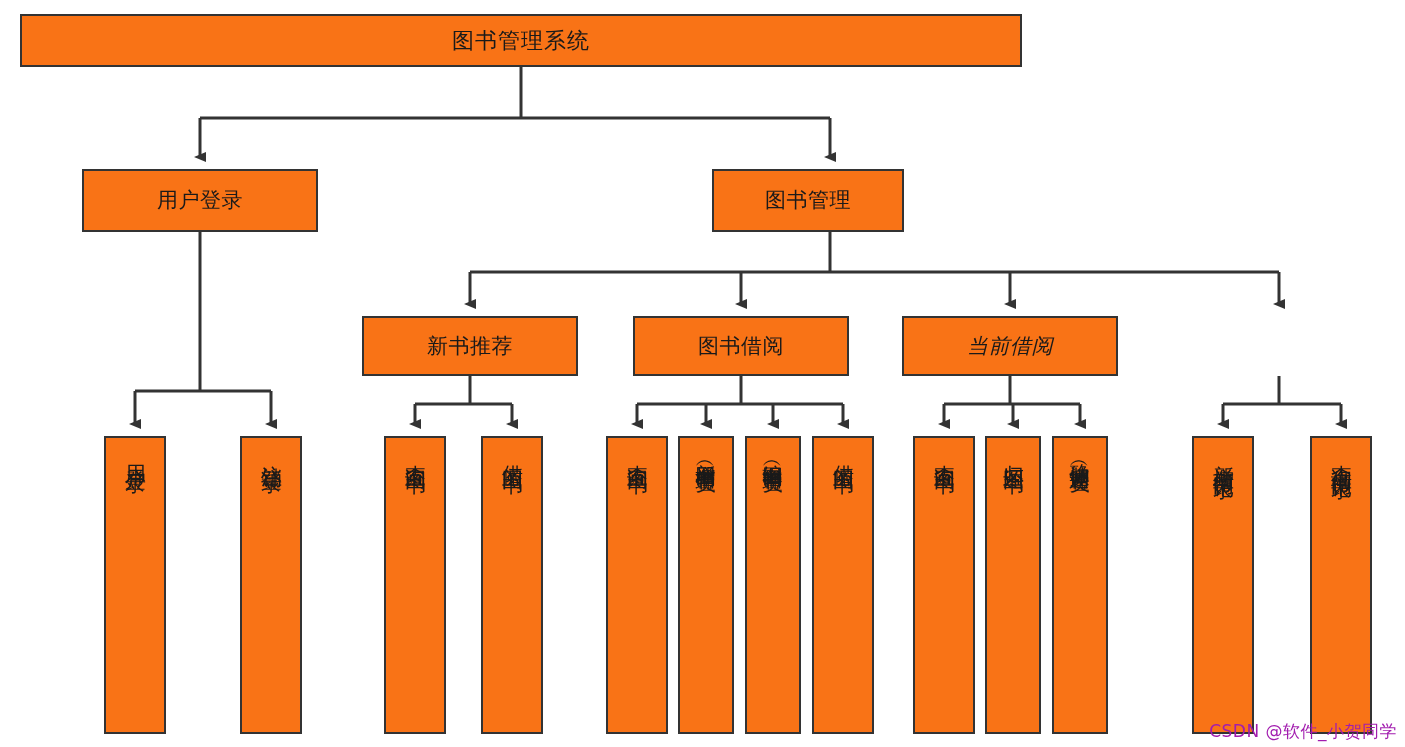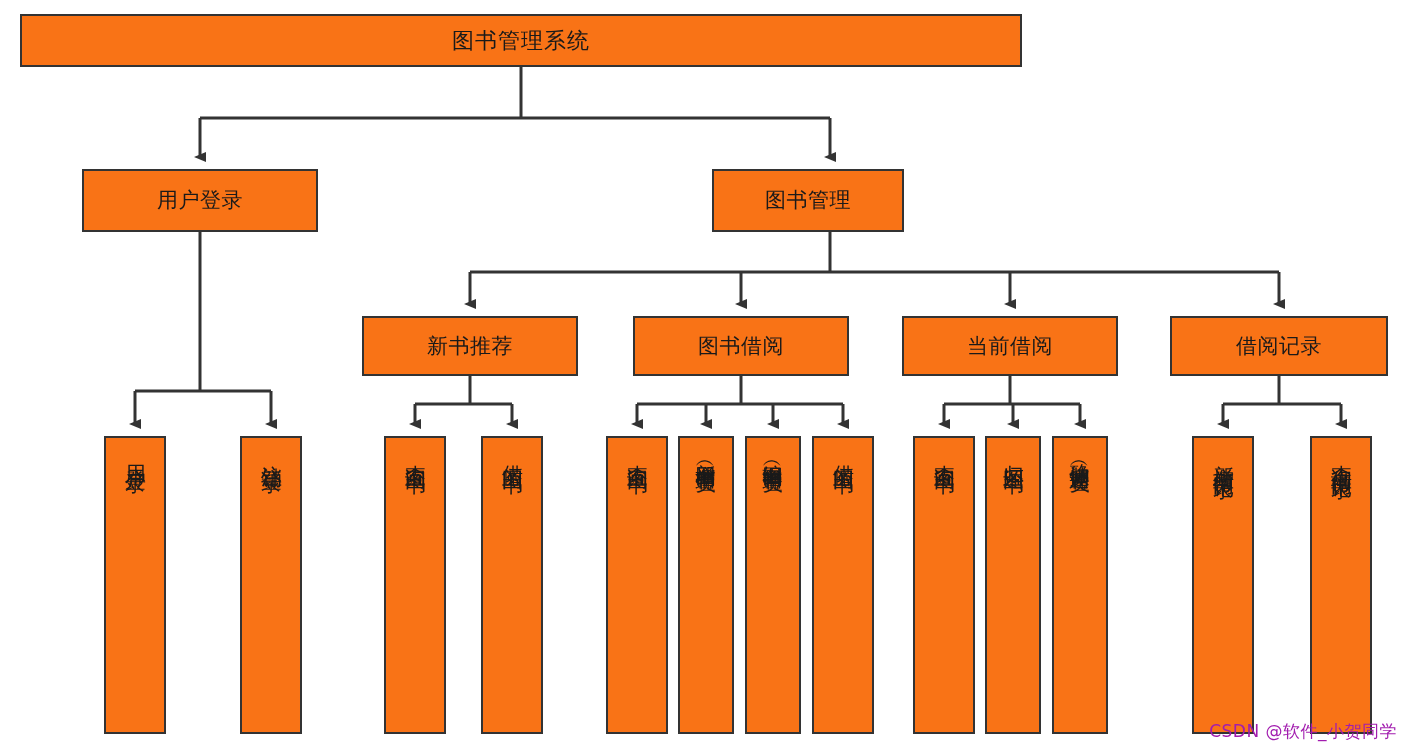--- a/index.html
+++ b/index.html
@@ -139,25 +139,22 @@
   <div class="node horiz" style="left:712px; top:169px; width:192px; height:63px;">
     <span class="label">图书管理</span>
   </div>
 
   <div class="node horiz" style="left:362px; top:316px; width:216px; height:60px;">
     <span class="label">新书推荐</span>
   </div>
   <div class="node horiz" style="left:633px; top:316px; width:216px; height:60px;">
     <span class="label">图书借阅</span>
   </div>
-  <div class="node horiz" style="left:902px; top:316px; width:216px; height:60px;">
+  <div class="node horiz" style="left:902px; top:316px; width:216px; height:60px;font-style:italic;">
     <span class="label">当前借阅</span>
-  </div>
-  <div class="node horiz" style="left:1170px; top:316px; width:218px; height:60px;">
-    <span class="label">借阅记录</span>
   </div>
 
   <div class="node vert" style="left:104px; top:436px; width:62px; height:298px;">
     <span class="label">用户登录</span>
   </div>
   <div class="node vert" style="left:240px; top:436px; width:62px; height:298px;">
     <span class="label">注销登录</span>
   </div>
   <div class="node vert" style="left:384px; top:436px; width:62px; height:298px;">
     <span class="label">查询图书</span>

